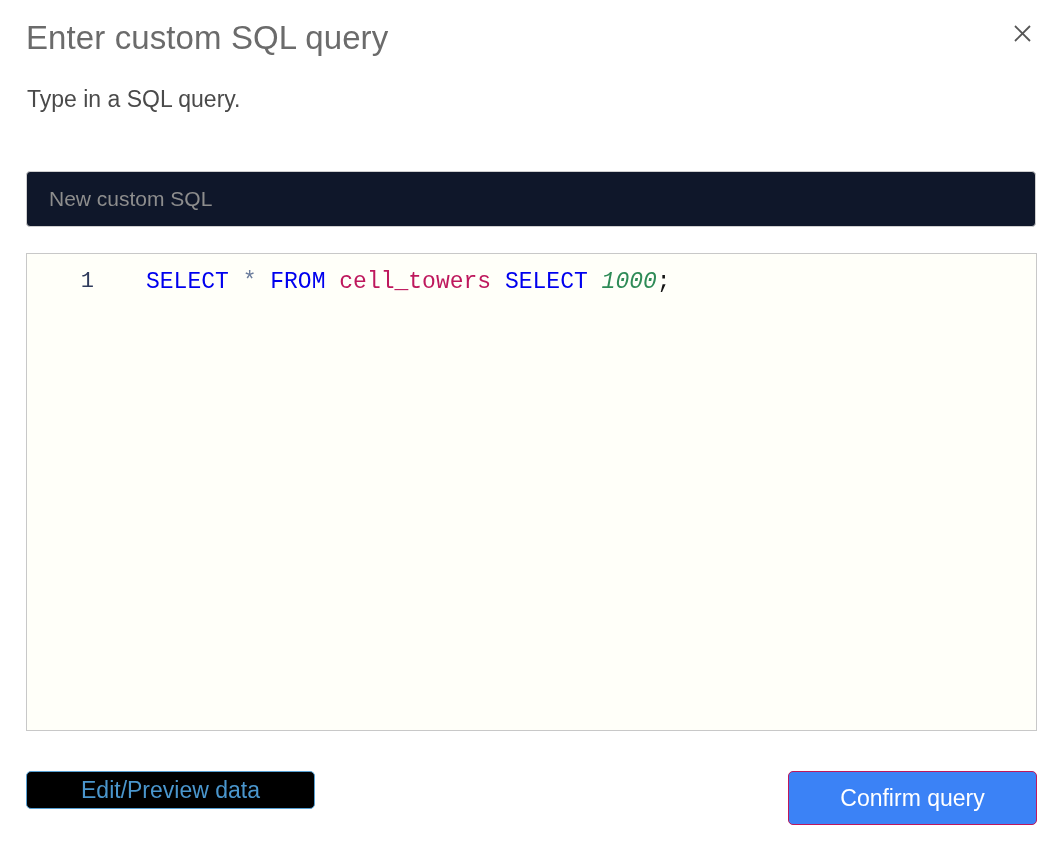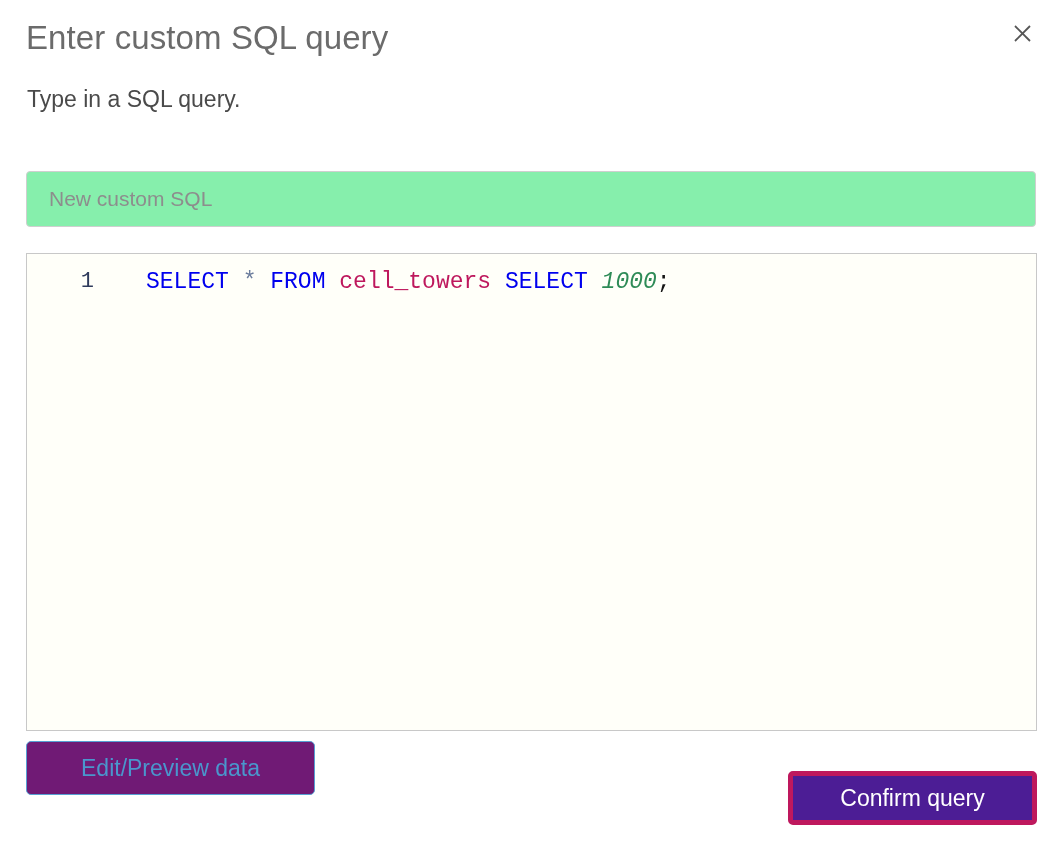--- a/index.html
+++ b/index.html
@@ -66,21 +66,21 @@
   
   .name-input {
     position: absolute;
     left: 26px;
     top: 171px;
     width: 1010px;
     height: 56px;
     box-sizing: border-box;
     border: 1px solid #cfcfcf;
     border-radius: 4px;
-    background: #86efac;
+    background: #0f172a;
     padding: 0 22px;
     font-family: "Liberation Sans", sans-serif;
     font-size: 21px;
     color: #6e6e6e;
     outline: none;
   }
   .name-input::placeholder { color: #8d8d8d; opacity: 1; }
 
   
   .editor {
@@ -130,34 +130,34 @@
     font-family: "Liberation Sans", sans-serif;
     font-size: 23px;
     display: flex;
     align-items: center;
     justify-content: center;
     cursor: pointer;
     white-space: nowrap;
   }
   .btn-secondary {
     left: 26px;
-    top: 741px;
+    top: 771px;
     width: 289px;
-    height: 54px;
-    background: #701a75;
+    height: 38px;
+    background: #000000;
     border: 1px solid #57a0d3;
     color: #4a96cd;
   }
   .btn-primary {
     left: 788px;
     top: 771px;
     width: 249px;
     height: 54px;
-    background: #4c1d95;
-    border: 5px solid #be185d;
+    background: #3b82f6;
+    border: 1px solid #be185d;
     color: #ffffff;
   }
 </style>
 </head>
 <body>
 
 <div class="dialog">
 
   <div class="dialog-title">Enter custom SQL query</div>
 

